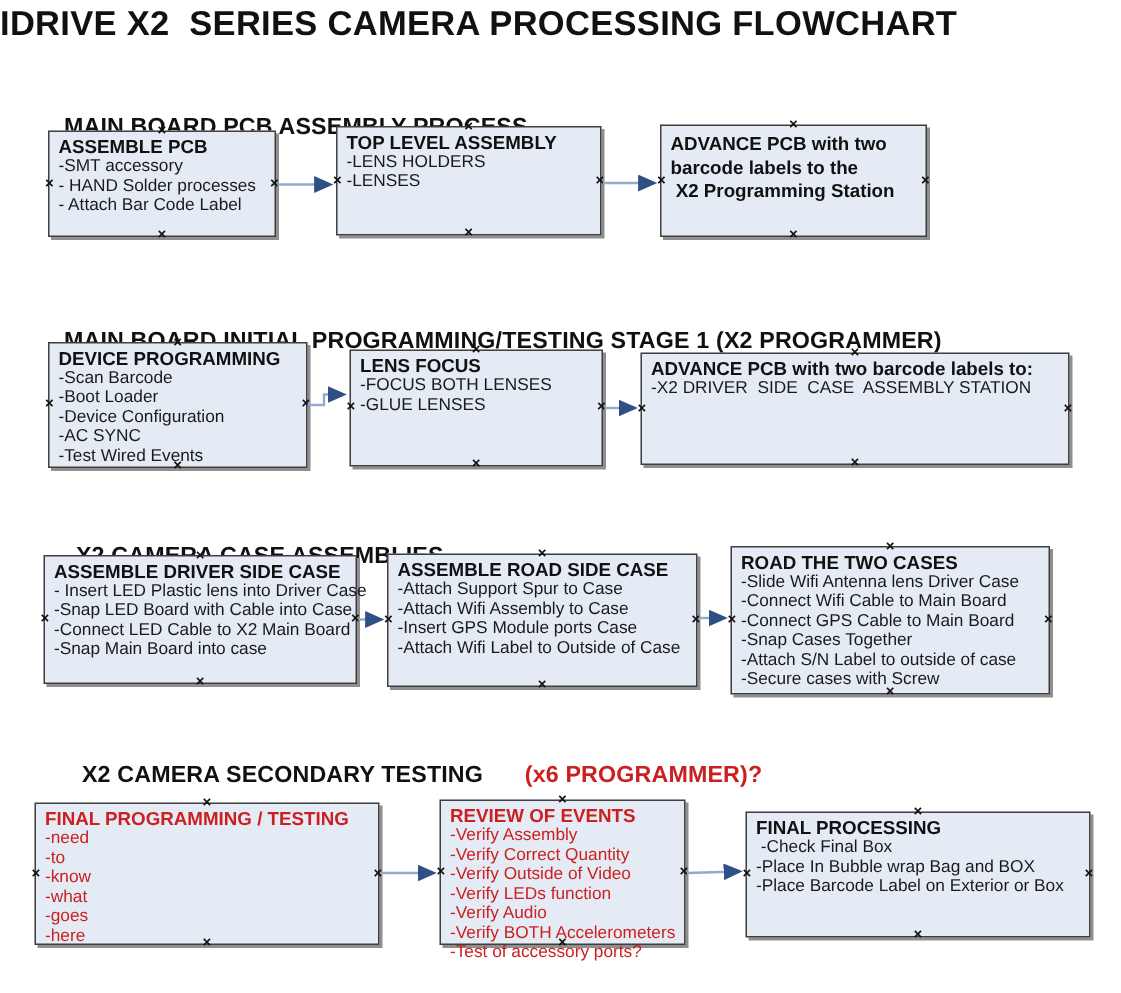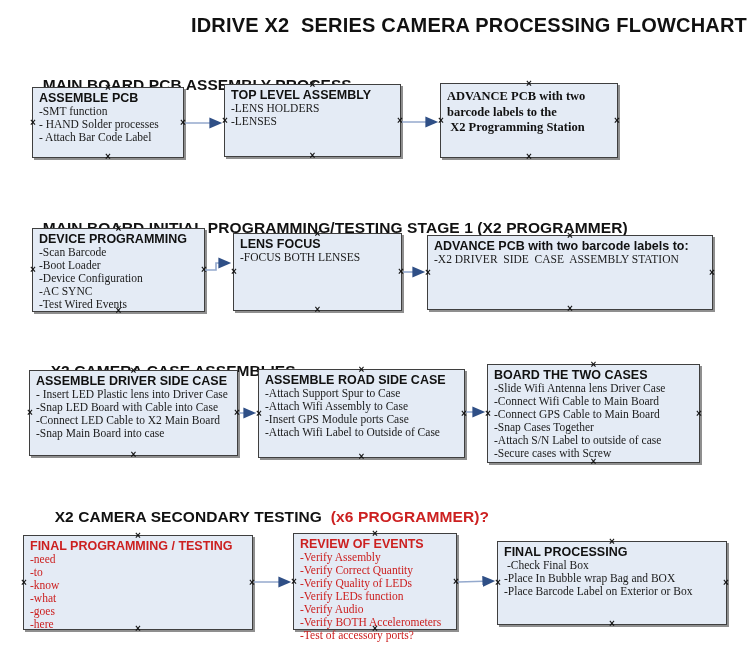--- a/index.html
+++ b/index.html
@@ -6,39 +6,39 @@
     --red:#cc2020;
     --box-fill:#e4ebf5;
     --box-border:#3f3f3f;
   }
   html,body{margin:0;padding:0;background:#fff;}
   .canvas{
     position:relative;width:747px;height:662px;background:#ffffff;
     font-family:"Liberation Sans",sans-serif;color:#111;overflow:hidden;
   }
   .page-title{
-    position:absolute;top:14px;left:0;width:100%;text-align:right;
-    font-size:20px;font-weight:bold;white-space:pre;letter-spacing:.2px;
+    position:absolute;top:2px;left:0;width:100%;text-align:left;
+    font-size:23px;font-weight:bold;white-space:pre;letter-spacing:.2px;
   }
   .sec-heading{
     position:absolute;font-size:15.5px;font-weight:bold;white-space:pre;letter-spacing:.1px;
   }
-  .sec-heading .red-part{color:var(--red);}
+  .sec-heading .red-part{color:var(--red);margin-left:19px;}
   .node{
     position:absolute;box-sizing:border-box;
     background:var(--box-fill);
     border:1.6px solid var(--box-border);
     box-shadow:2px 2px 0 #8f8f8f;
     padding:3px 4px 3px 6px;
   }
   .node-title{
     font-size:12.5px;font-weight:bold;line-height:14px;white-space:pre;color:#111;
   }
   .node-lines .line{
-    font-size:11.5px;line-height:13px;white-space:pre;color:#1a1a1a;font-family:Liberation Serif, serif;
+    font-size:11.5px;line-height:13px;white-space:pre;color:#1a1a1a;
   }
   .node.red-text .node-title,.node.red-text .node-lines .line{color:var(--red);}
   .node.bold-lines{padding-top:5px;}
   .node.bold-lines .node-lines .line{
     font-size:12.5px;font-weight:bold;line-height:15.5px;color:#111;
   }
   .handle{
     position:absolute;transform:translate(-50%,-50%);
     font-size:10px;line-height:10px;color:#111;font-weight:bold;
     pointer-events:none;
@@ -52,21 +52,21 @@
 <div class="canvas">
 
   <div class="page-title">IDRIVE X2  SERIES CAMERA PROCESSING FLOWCHART</div>
 
   <div class="sec-heading" style="left:25px;top:58px;">
     <span>MAIN BOARD PCB ASSEMBLY PROCESS</span>
   </div>
   <div class="node" style="left:32px;top:87px;width:152px;height:71px;">
     <div class="node-title">ASSEMBLE PCB</div>
     <div class="node-lines">
-        <div class="line">-SMT function</div>
+        <div class="line">-SMT accessory</div>
         <div class="line">- HAND Solder processes</div>
         <div class="line">- Attach Bar Code Label</div>
       </div>
   <span class="handle" style="left: 50%; top: 0%;">×</span>
       <span class="handle" style="left: 50%; top: 100%;">×</span>
       <span class="handle" style="left: 0%; top: 50%;">×</span>
       <span class="handle" style="left: 100%; top: 50%;">×</span>
     </div>
   <div class="node" style="left:224px;top:84px;width:177px;height:73px;">
     <div class="node-title">TOP LEVEL ASSEMBLY</div>
@@ -105,20 +105,21 @@
       </div>
   <span class="handle" style="left: 50%; top: 0%;">×</span>
       <span class="handle" style="left: 50%; top: 100%;">×</span>
       <span class="handle" style="left: 0%; top: 50%;">×</span>
       <span class="handle" style="left: 100%; top: 50%;">×</span>
     </div>
   <div class="node" style="left:233px;top:233px;width:169px;height:78px;">
     <div class="node-title">LENS FOCUS</div>
     <div class="node-lines">
         <div class="line">-FOCUS BOTH LENSES</div>
+        <div class="line">-GLUE LENSES</div>
       </div>
   <span class="handle" style="left: 50%; top: 0%;">×</span>
       <span class="handle" style="left: 50%; top: 100%;">×</span>
       <span class="handle" style="left: 0%; top: 50%;">×</span>
       <span class="handle" style="left: 100%; top: 50%;">×</span>
     </div>
   <div class="node" style="left:427px;top:235px;width:286px;height:75px;">
     <div class="node-title">ADVANCE PCB with two barcode labels to:</div>
     <div class="node-lines">
         <div class="line">-X2 DRIVER  SIDE  CASE  ASSEMBLY STATION</div>
@@ -152,21 +153,21 @@
         <div class="line">-Attach Wifi Assembly to Case</div>
         <div class="line">-Insert GPS Module ports Case</div>
         <div class="line">-Attach Wifi Label to Outside of Case</div>
       </div>
   <span class="handle" style="left: 50%; top: 0%;">×</span>
       <span class="handle" style="left: 50%; top: 100%;">×</span>
       <span class="handle" style="left: 0%; top: 50%;">×</span>
       <span class="handle" style="left: 100%; top: 50%;">×</span>
     </div>
   <div class="node" style="left:487px;top:364px;width:213px;height:99px;">
-    <div class="node-title">BOARD THE TWO CASES</div>
+    <div class="node-title">ROAD THE TWO CASES</div>
     <div class="node-lines">
         <div class="line">-Slide Wifi Antenna lens Driver Case</div>
         <div class="line">-Connect Wifi Cable to Main Board</div>
         <div class="line">-Connect GPS Cable to Main Board</div>
         <div class="line">-Snap Cases Together</div>
         <div class="line">-Attach S/N Label to outside of case</div>
         <div class="line">-Secure cases with Screw</div>
       </div>
   <span class="handle" style="left: 50%; top: 0%;">×</span>
       <span class="handle" style="left: 50%; top: 100%;">×</span>
@@ -190,21 +191,21 @@
   <span class="handle" style="left: 50%; top: 0%;">×</span>
       <span class="handle" style="left: 50%; top: 100%;">×</span>
       <span class="handle" style="left: 0%; top: 50%;">×</span>
       <span class="handle" style="left: 100%; top: 50%;">×</span>
     </div>
   <div class="node red-text" style="left:293px;top:533px;width:164px;height:97px;">
     <div class="node-title">REVIEW OF EVENTS</div>
     <div class="node-lines">
         <div class="line">-Verify Assembly</div>
         <div class="line">-Verify Correct Quantity</div>
-        <div class="line">-Verify Quality of LEDs</div>
+        <div class="line">-Verify Outside of Video</div>
         <div class="line">-Verify LEDs function</div>
         <div class="line">-Verify Audio</div>
         <div class="line">-Verify BOTH Accelerometers</div>
         <div class="line">-Test of accessory ports?</div>
       </div>
   <span class="handle" style="left: 50%; top: 0%;">×</span>
       <span class="handle" style="left: 50%; top: 100%;">×</span>
       <span class="handle" style="left: 0%; top: 50%;">×</span>
       <span class="handle" style="left: 100%; top: 50%;">×</span>
     </div>

